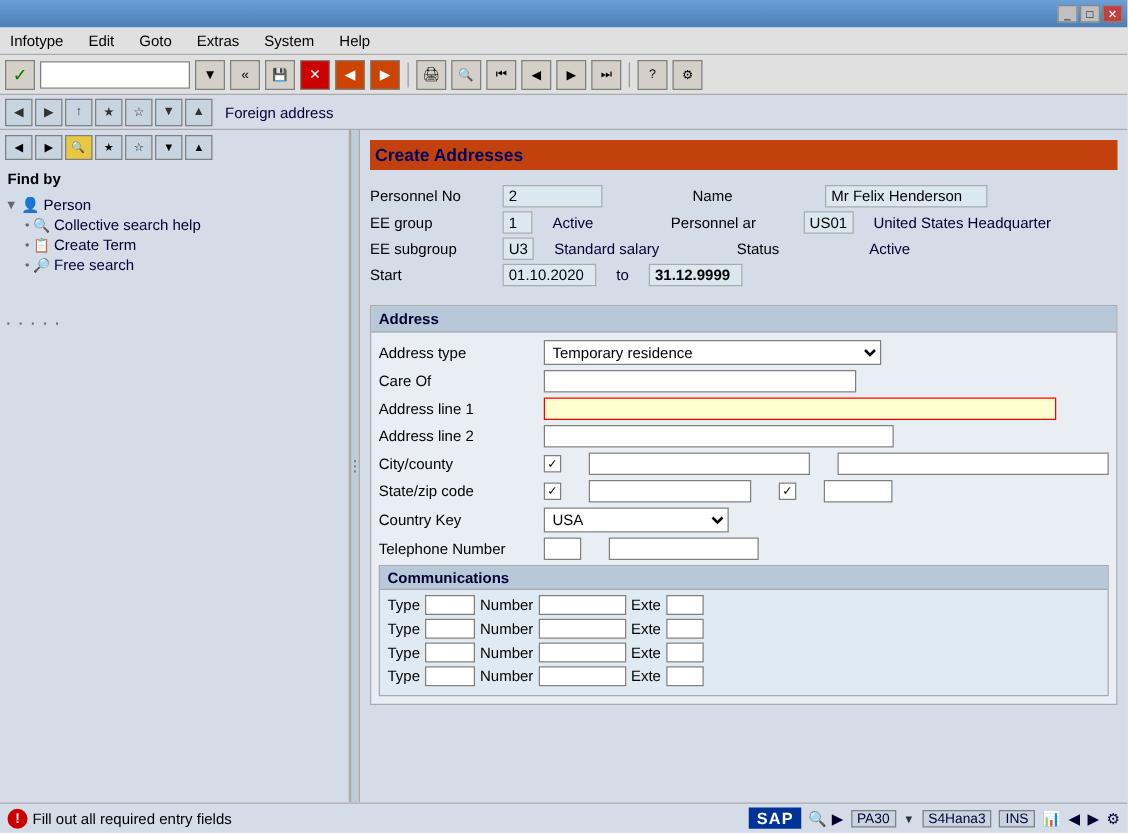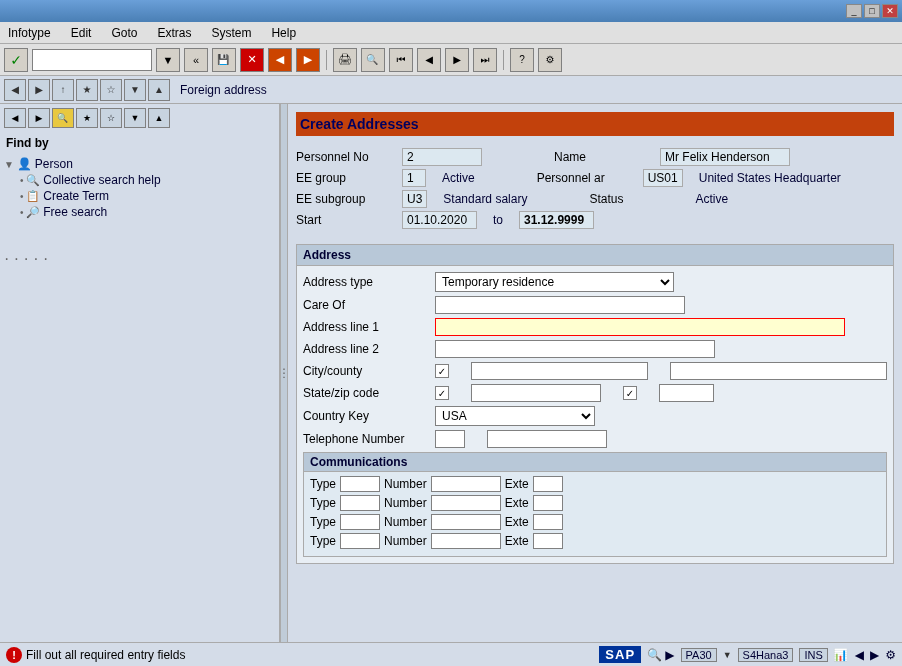--- a/index.html
+++ b/index.html
@@ -485,21 +485,21 @@
         <span class="info-box" style="min-width:75px;font-weight:bold;">31.12.9999</span>
       </div>
     </div>
 
     <div class="section-box">
       <div class="section-header">Address</div>
       <div class="section-body">
 
         <div class="form-row">
           <span class="form-label">Address type</span>
-          <select class="form-select" style="width:239px;">
+          <select class="form-select" style="width:270px;">
             <option>Temporary residence</option>
           </select>
         </div>
 
         <div class="form-row">
           <span class="form-label">Care Of</span>
           <input class="form-input" type="text" style="width: 250px;">
         </div>
 
         <div class="form-row">
@@ -522,21 +522,21 @@
         <div class="form-row">
           <span class="form-label">State/zip code</span>
           <div class="checkbox-field">✓</div>
           <input class="form-input" type="text" style="width: 130px;">
           <div class="checkbox-field">✓</div>
           <input class="form-input" type="text" style="width: 55px;">
         </div>
 
         <div class="form-row">
           <span class="form-label">Country Key</span>
-          <select class="form-select" style="width:160px;">
+          <select class="form-select" style="width:148px;">
             <option>USA</option>
           </select>
         </div>
 
         <div class="form-row">
           <span class="form-label">Telephone Number</span>
           <input class="form-input" type="text" style="width: 30px;">
           <input class="form-input" type="text" style="width: 120px;">
         </div>
 

